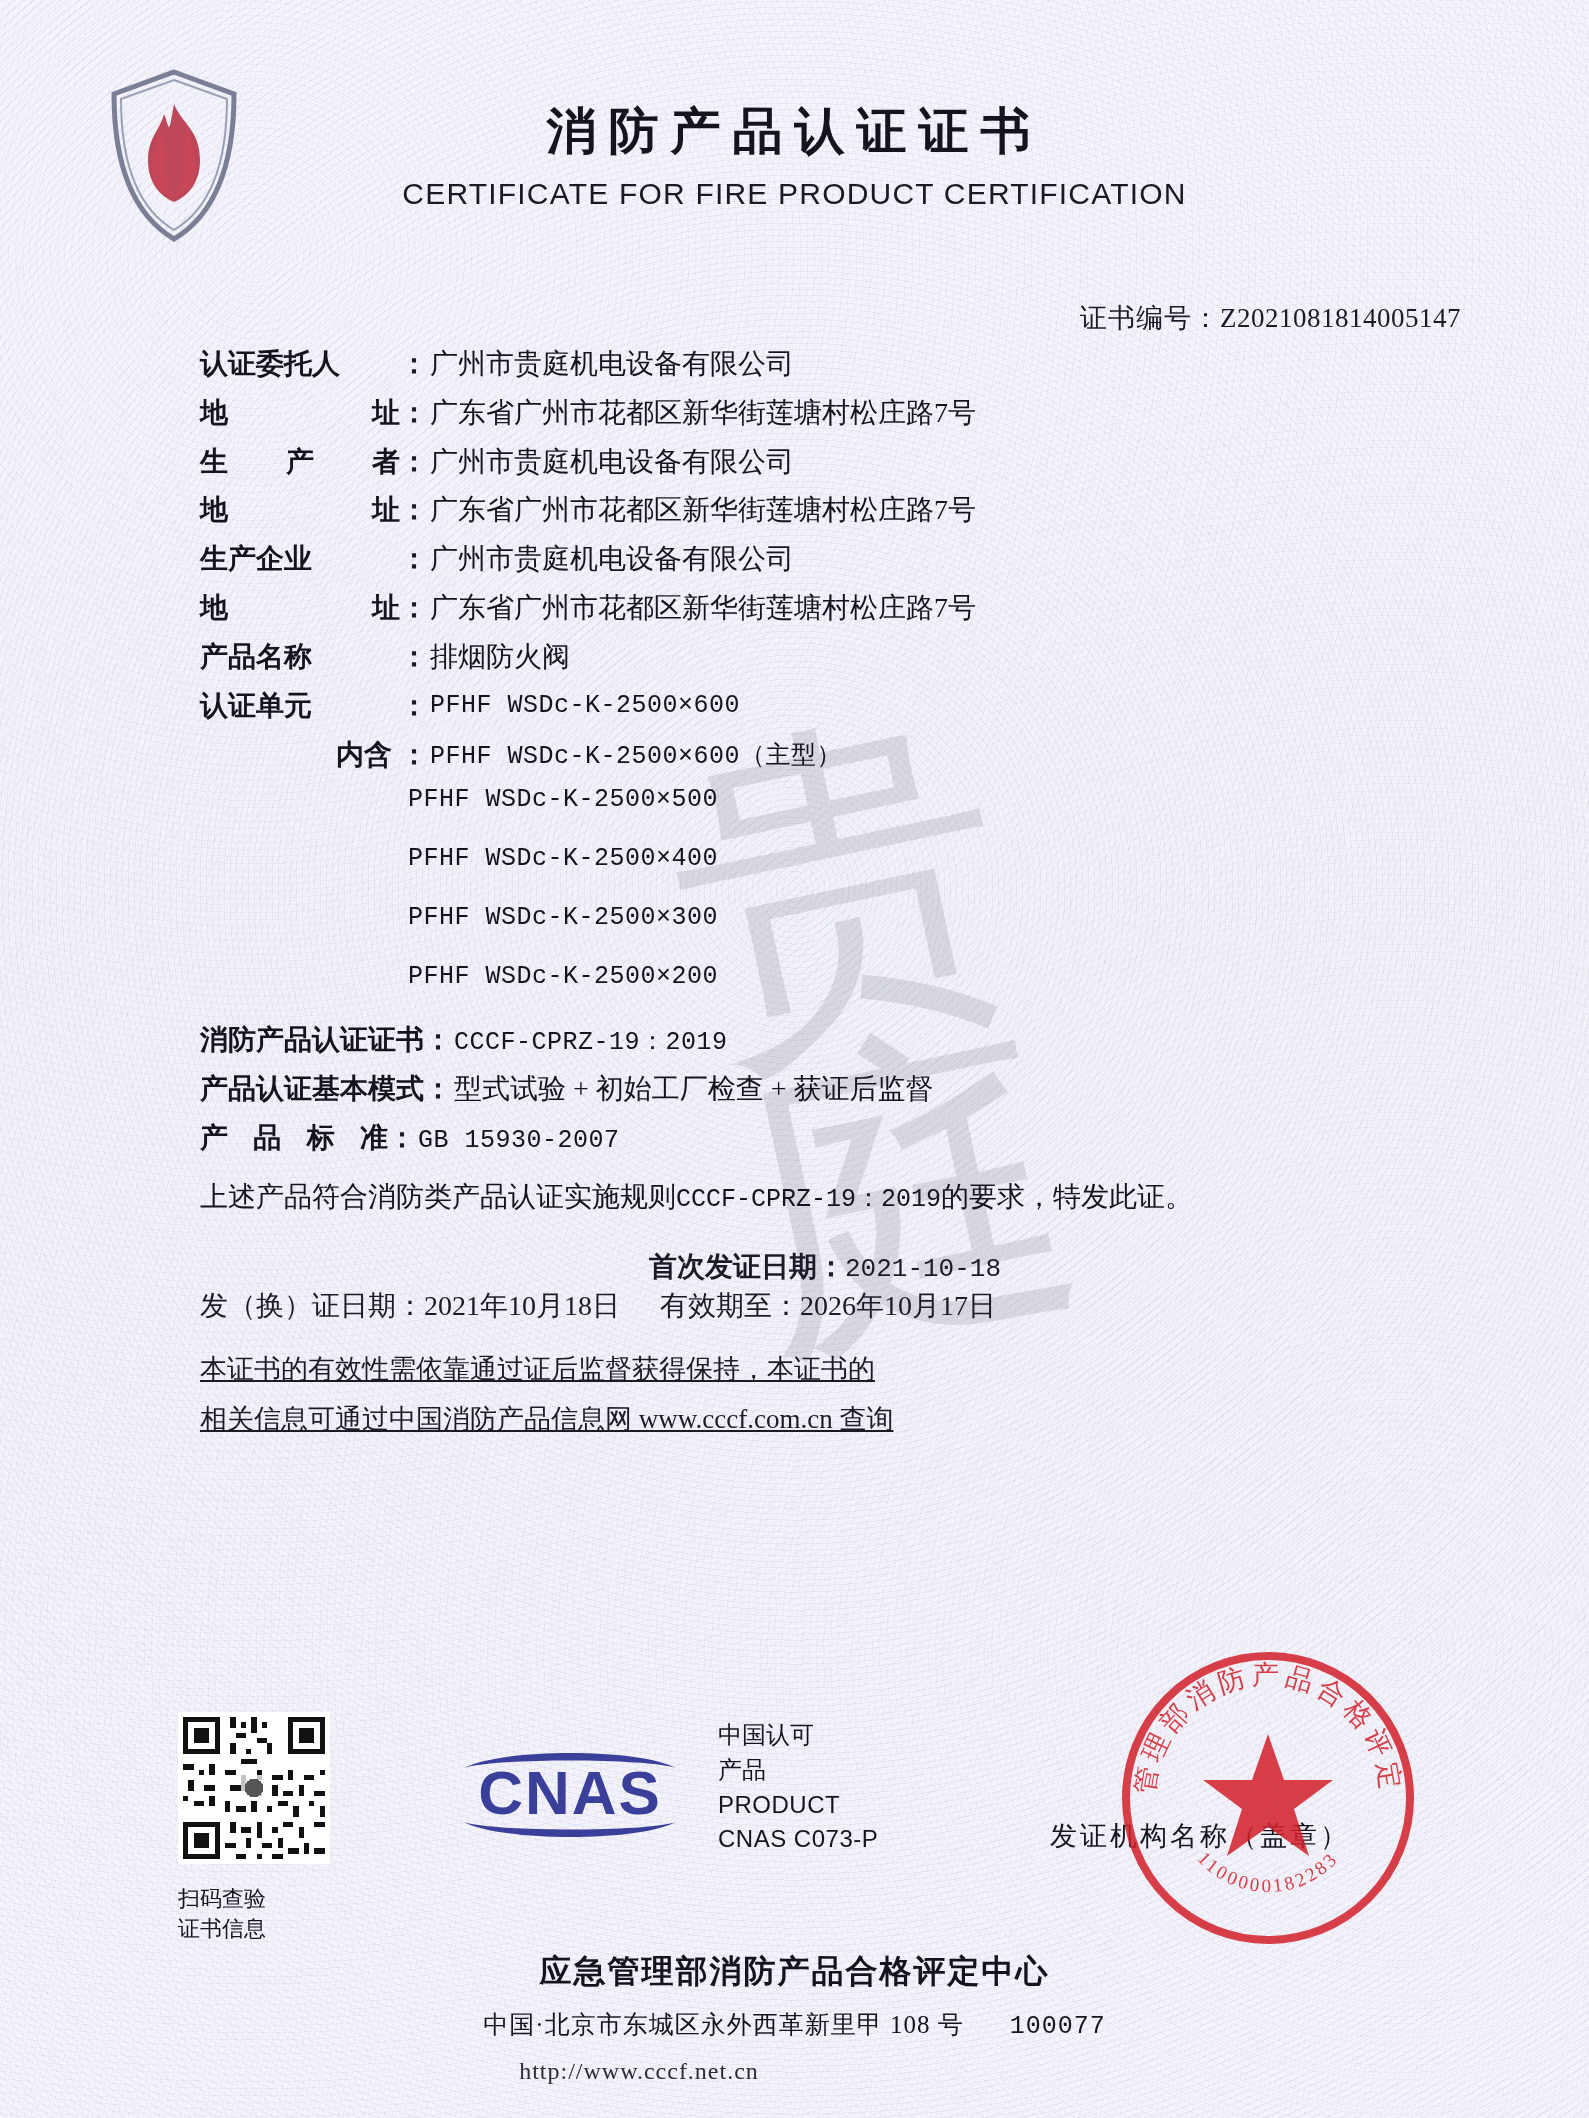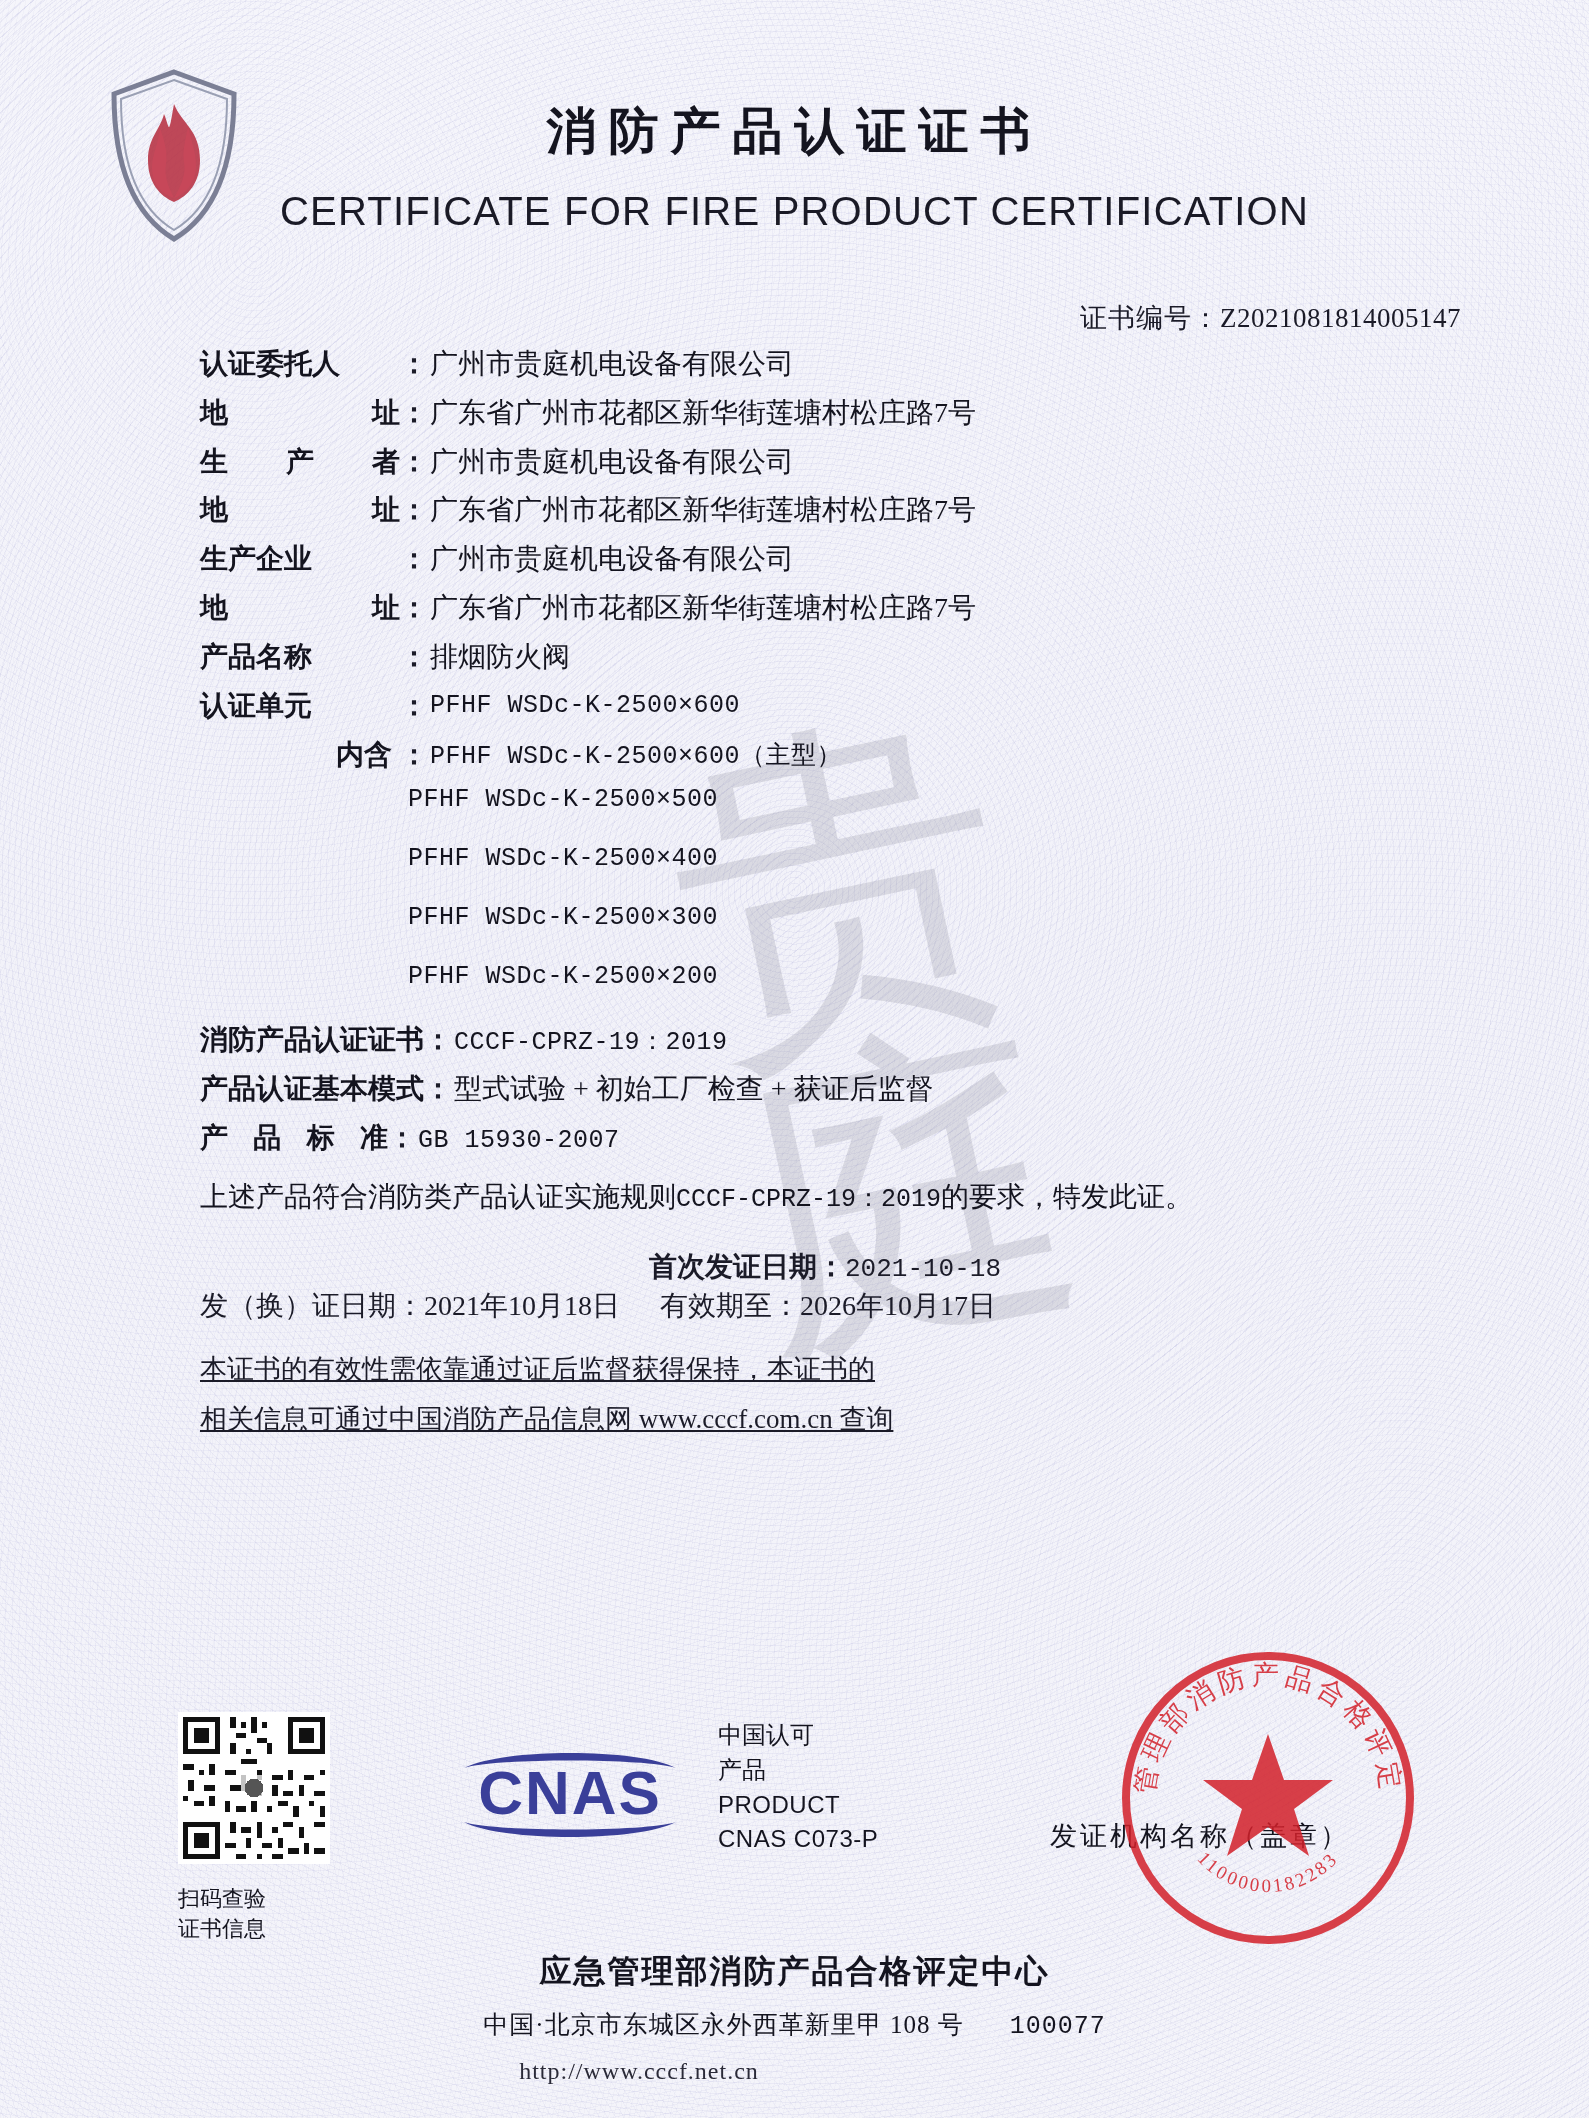--- a/index.html
+++ b/index.html
@@ -64,22 +64,22 @@
     z-index: 3;
   }
   .title-cn {
     font-size: 50px;
     letter-spacing: 12px;
     font-weight: 700;
     color: #14141f;
     font-family: "Liberation Serif", "DejaVu Serif", serif;
   }
   .title-en {
-    margin-top: 24px;
-    font-size: 40px;
+    margin-top: 12px;
+    font-size: 30px;
     letter-spacing: 1.2px;
     color: #1a1a26;
     font-family: "Liberation Sans", sans-serif;
   }
 
   
   .cert-no {
     position: absolute;
     top: 300px;
     right: 128px;

